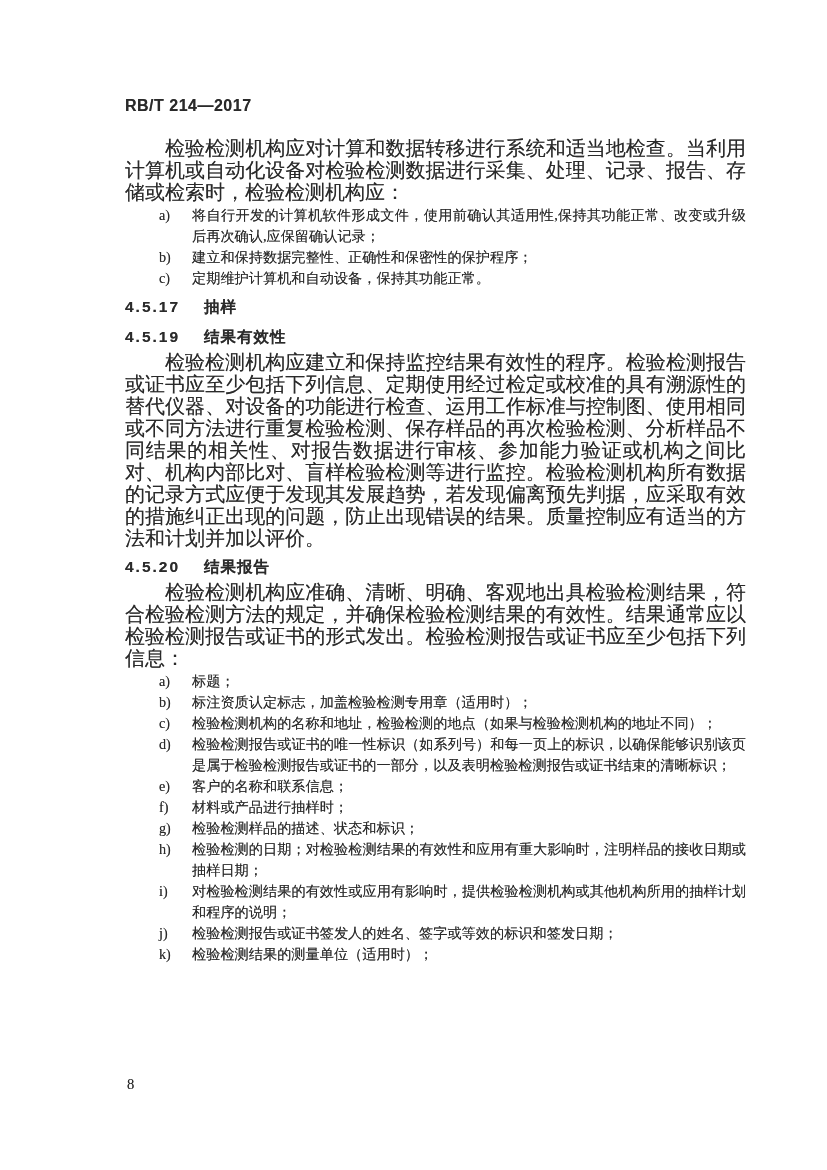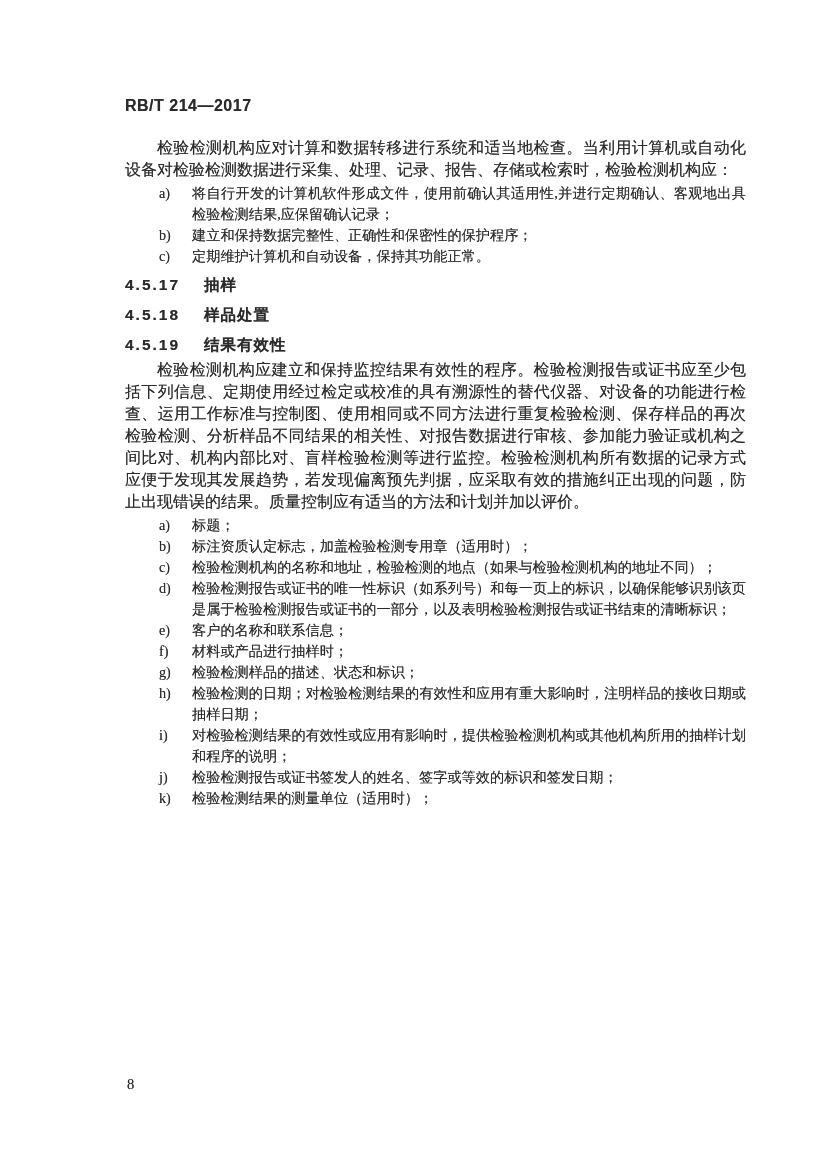--- a/index.html
+++ b/index.html
@@ -25,21 +25,21 @@
   }
   .running-header{
     font-family:"Liberation Sans","DejaVu Sans",sans-serif;
     font-weight:600;
     font-size:16px;
     line-height:22px;
     letter-spacing:0.5px;
   }
   .para{
     margin:0 0 2px 0;
-    font-size:16px;
+    font-size:20px;
     line-height:22px;
     text-align:justify;
     text-indent:2em;
     letter-spacing:0;
   }
   .intro-para{
     margin-top:20px;
   }
   .lettered-list{
     margin:2px 0 0 34px;
@@ -88,54 +88,57 @@
 
 <div class="page">
 
   <div class="running-header">RB/T 214—2017</div>
 
   <p class="para intro-para">检验检测机构应对计算和数据转移进行系统和适当地检查。当利用计算机或自动化设备对检验检测数据进行采集、处理、记录、报告、存储或检索时，检验检测机构应：</p>
 
   <div class="lettered-list">
     <div class="li">
       <span class="li-marker">a)</span>
-      <div class="li-text">将自行开发的计算机软件形成文件，使用前确认其适用性,并进行定期确认、客观地出具检验检测结果,应保留确认记录；</div>
+      <div class="li-text">将自行开发的计算机软件形成文件，使用前确认其适用性,保持其功能正常、改变或升级后再次确认,应保留确认记录；</div>
     </div>
     <div class="li">
       <span class="li-marker">b)</span>
       <div class="li-text">建立和保持数据完整性、正确性和保密性的保护程序；</div>
     </div>
     <div class="li">
       <span class="li-marker">c)</span>
       <div class="li-text">定期维护计算机和自动设备，保持其功能正常。</div>
     </div>
   </div>
 
   <div class="section">
     <h3 class="sec-head">
       <span class="sec-num">4.5.17</span>
       <span class="sec-title">抽样</span>
     </h3>
   </div>
 
   <div class="section">
-    <h3 class="sec-head">
-      <span class="sec-num">4.5.18</span>
-      <span class="sec-title">样品处置</span>
-    </h3>
   </div>
 
   <div class="section">
     <h3 class="sec-head">
       <span class="sec-num">4.5.19</span>
       <span class="sec-title">结果有效性</span>
     </h3>
     <p class="para">检验检测机构应建立和保持监控结果有效性的程序。检验检测报告或证书应至少包括下列信息、定期使用经过检定或校准的具有溯源性的替代仪器、对设备的功能进行检查、运用工作标准与控制图、使用相同或不同方法进行重复检验检测、保存样品的再次检验检测、分析样品不同结果的相关性、对报告数据进行审核、参加能力验证或机构之间比对、机构内部比对、盲样检验检测等进行监控。检验检测机构所有数据的记录方式应便于发现其发展趋势，若发现偏离预先判据，应采取有效的措施纠正出现的问题，防止出现错误的结果。质量控制应有适当的方法和计划并加以评价。</p>
   </div>
 
+  <div class="section">
+    <h3 class="sec-head">
+      <span class="sec-num">4.5.20</span>
+      <span class="sec-title">结果报告</span>
+    </h3>
+    <p class="para">检验检测机构应准确、清晰、明确、客观地出具检验检测结果，符合检验检测方法的规定，并确保检验检测结果的有效性。结果通常应以检验检测报告或证书的形式发出。检验检测报告或证书应至少包括下列信息：</p>
+  </div>
 
   <div class="lettered-list">
     <div class="li">
       <span class="li-marker">a)</span>
       <div class="li-text">标题；</div>
     </div>
     <div class="li">
       <span class="li-marker">b)</span>
       <div class="li-text">标注资质认定标志，加盖检验检测专用章（适用时）；</div>
     </div>

